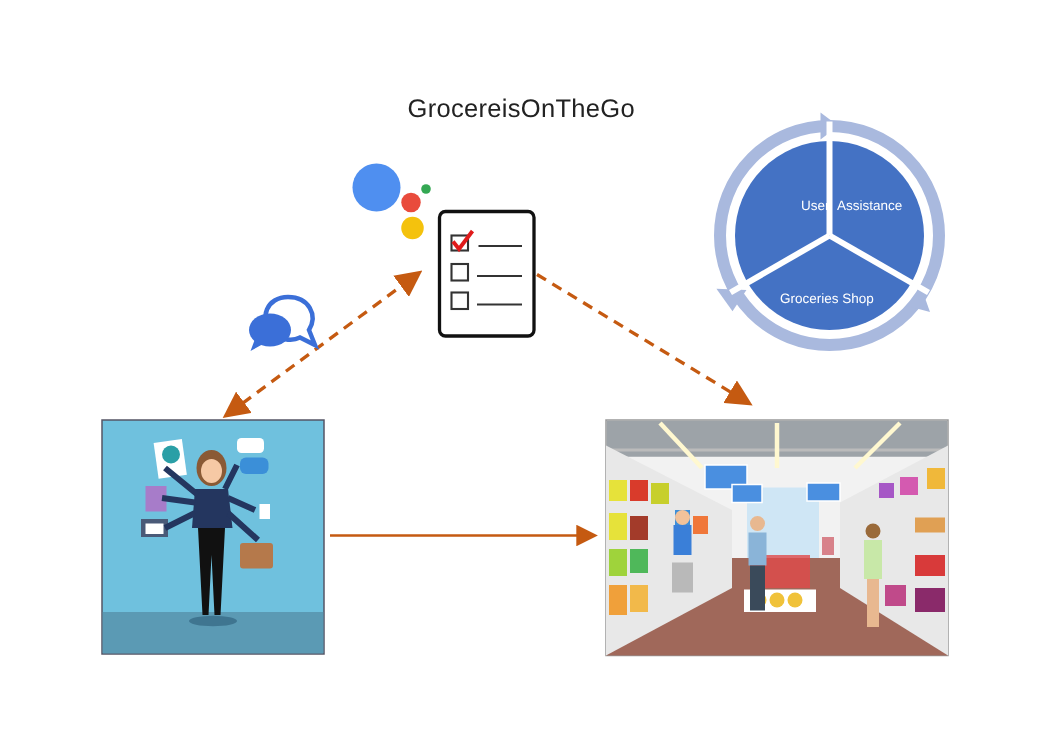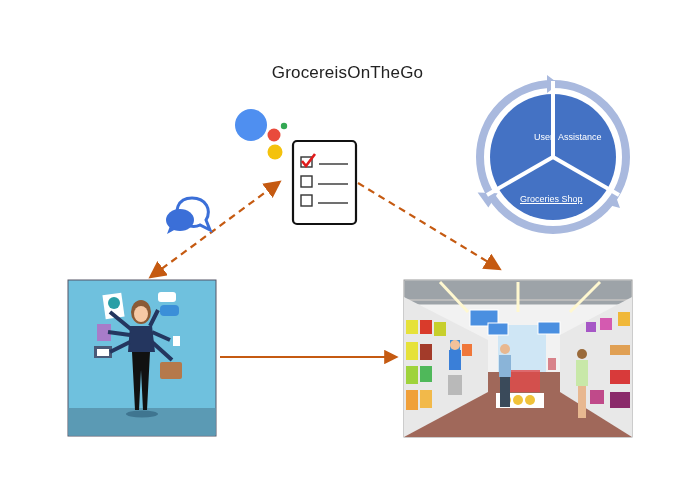--- a/index.html
+++ b/index.html
@@ -66,21 +66,21 @@
     <path d="M62,37 L67,51 L52,47 z" fill="#a9b9de"></path>
     <path d="M-60,56 L-72,42 L-52,41 z" fill="#a9b9de" transform="rotate(5)"></path>
     <circle r="63" fill="#4472c4"></circle>
     <line x1="0" y1="0" x2="0" y2="-76" stroke="#fff" stroke-width="4"></line>
     <line x1="0" y1="0" x2="66" y2="38" stroke="#fff" stroke-width="4"></line>
     <line x1="0" y1="0" x2="-66" y2="38" stroke="#fff" stroke-width="4"></line>
   </g>
 </svg>
 <div class="cycle-label" style="left:510px;top:132px;margin-left:24px;">User</div>
 <div class="cycle-label" style="left:558px;top:132px;text-align:center;">Assistance</div>
-<div class="cycle-label" style="left:520px;top:194px;text-decoration:underline;">Groceries Shop</div>
+<div class="cycle-label" style="left:520px;top:194px;">Groceries Shop</div>
 
 <svg width="695" height="494">
   <rect x="68" y="280" width="148" height="156" fill="#6fc1de" stroke="#556" stroke-width="1"></rect>
   <rect x="68.5" y="408" width="147" height="27.5" fill="#5b9ab4"></rect>
   <ellipse cx="142" cy="414" rx="16" ry="3.5" fill="#3f7590"></ellipse>
 
   <rect x="104" y="294" width="19" height="24" fill="#fff" transform="rotate(-8 113 306)"></rect>
   <circle cx="114" cy="303" r="6" fill="#2a9fa6"></circle>
 
   <rect x="97" y="324" width="14" height="17" fill="#a77cc9"></rect>

